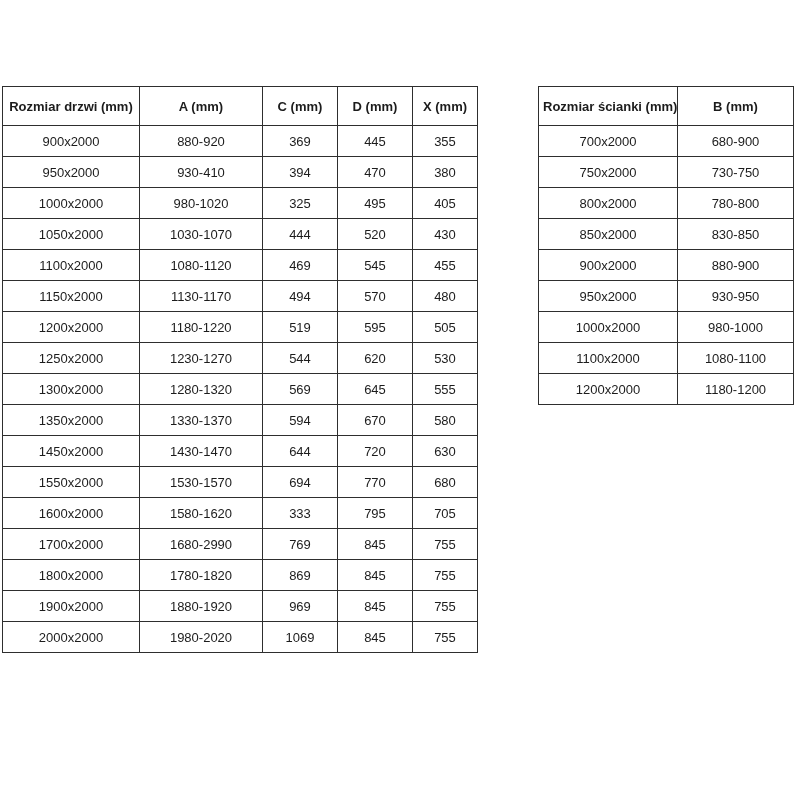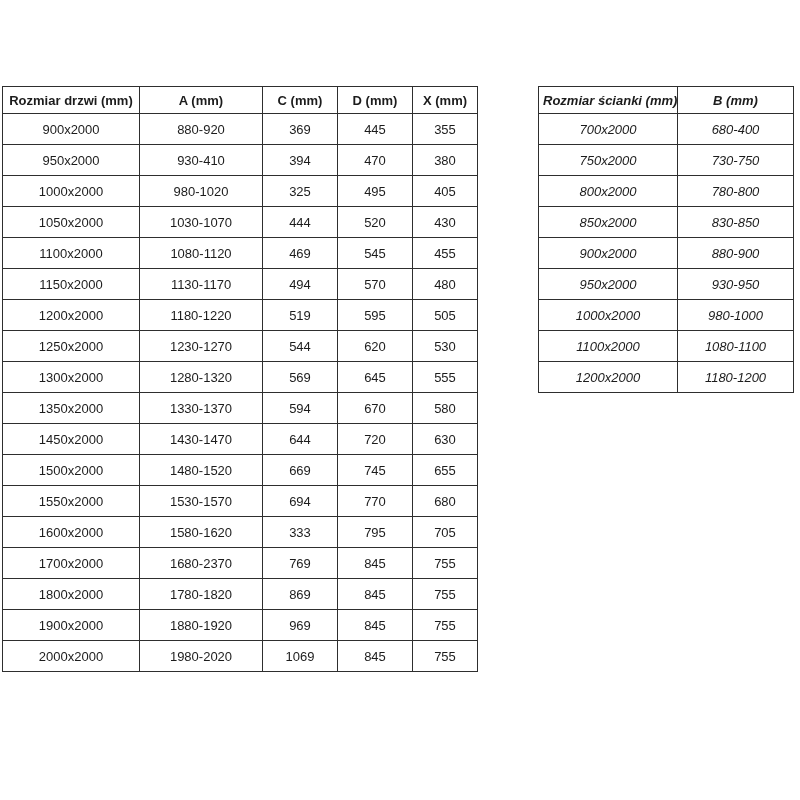--- a/index.html
+++ b/index.html
@@ -28,36 +28,35 @@
     border: 1px solid #2e2e2e;
     text-align: center;
     vertical-align: middle;
     padding: 0 4px;
     overflow: hidden;
     white-space: nowrap;
     box-sizing: border-box;
   }
   table.size-table th {
     font-weight: bold;
-    height: 27px;
+    height: 39px;
   }
   table.size-table td {
     font-weight: normal;
     height: 31px;
   }
   #door-table {
     left: 2px;
     top: 86px;
     width: 475px;
   }
   #wall-table {
     left: 538px;
     top: 86px;
     width: 255px;
-    font-style: italic;
   }
 </style>
 </head>
 <body>
 
 <div class="page">
   <table id="door-table" class="size-table">
       <colgroup>
         <col style="width: 137px;">
         <col style="width: 123px;">
@@ -146,43 +145,36 @@
           <td>580</td>
         </tr>
         <tr>
           <td>1450x2000</td>
           <td>1430-1470</td>
           <td>644</td>
           <td>720</td>
           <td>630</td>
         </tr>
         <tr>
-          <td>1500x2000</td>
-          <td>1480-1520</td>
-          <td>669</td>
-          <td>745</td>
-          <td>655</td>
-        </tr>
-        <tr>
           <td>1550x2000</td>
           <td>1530-1570</td>
           <td>694</td>
           <td>770</td>
           <td>680</td>
         </tr>
         <tr>
           <td>1600x2000</td>
           <td>1580-1620</td>
           <td>333</td>
           <td>795</td>
           <td>705</td>
         </tr>
         <tr>
           <td>1700x2000</td>
-          <td>1680-2370</td>
+          <td>1680-2990</td>
           <td>769</td>
           <td>845</td>
           <td>755</td>
         </tr>
         <tr>
           <td>1800x2000</td>
           <td>1780-1820</td>
           <td>869</td>
           <td>845</td>
           <td>755</td>
@@ -210,21 +202,21 @@
       </colgroup>
       <thead>
         <tr>
           <th>Rozmiar ścianki (mm)</th>
           <th>B (mm)</th>
         </tr>
       </thead>
       <tbody>
         <tr>
           <td>700x2000</td>
-          <td>680-400</td>
+          <td>680-900</td>
         </tr>
         <tr>
           <td>750x2000</td>
           <td>730-750</td>
         </tr>
         <tr>
           <td>800x2000</td>
           <td>780-800</td>
         </tr>
         <tr>

